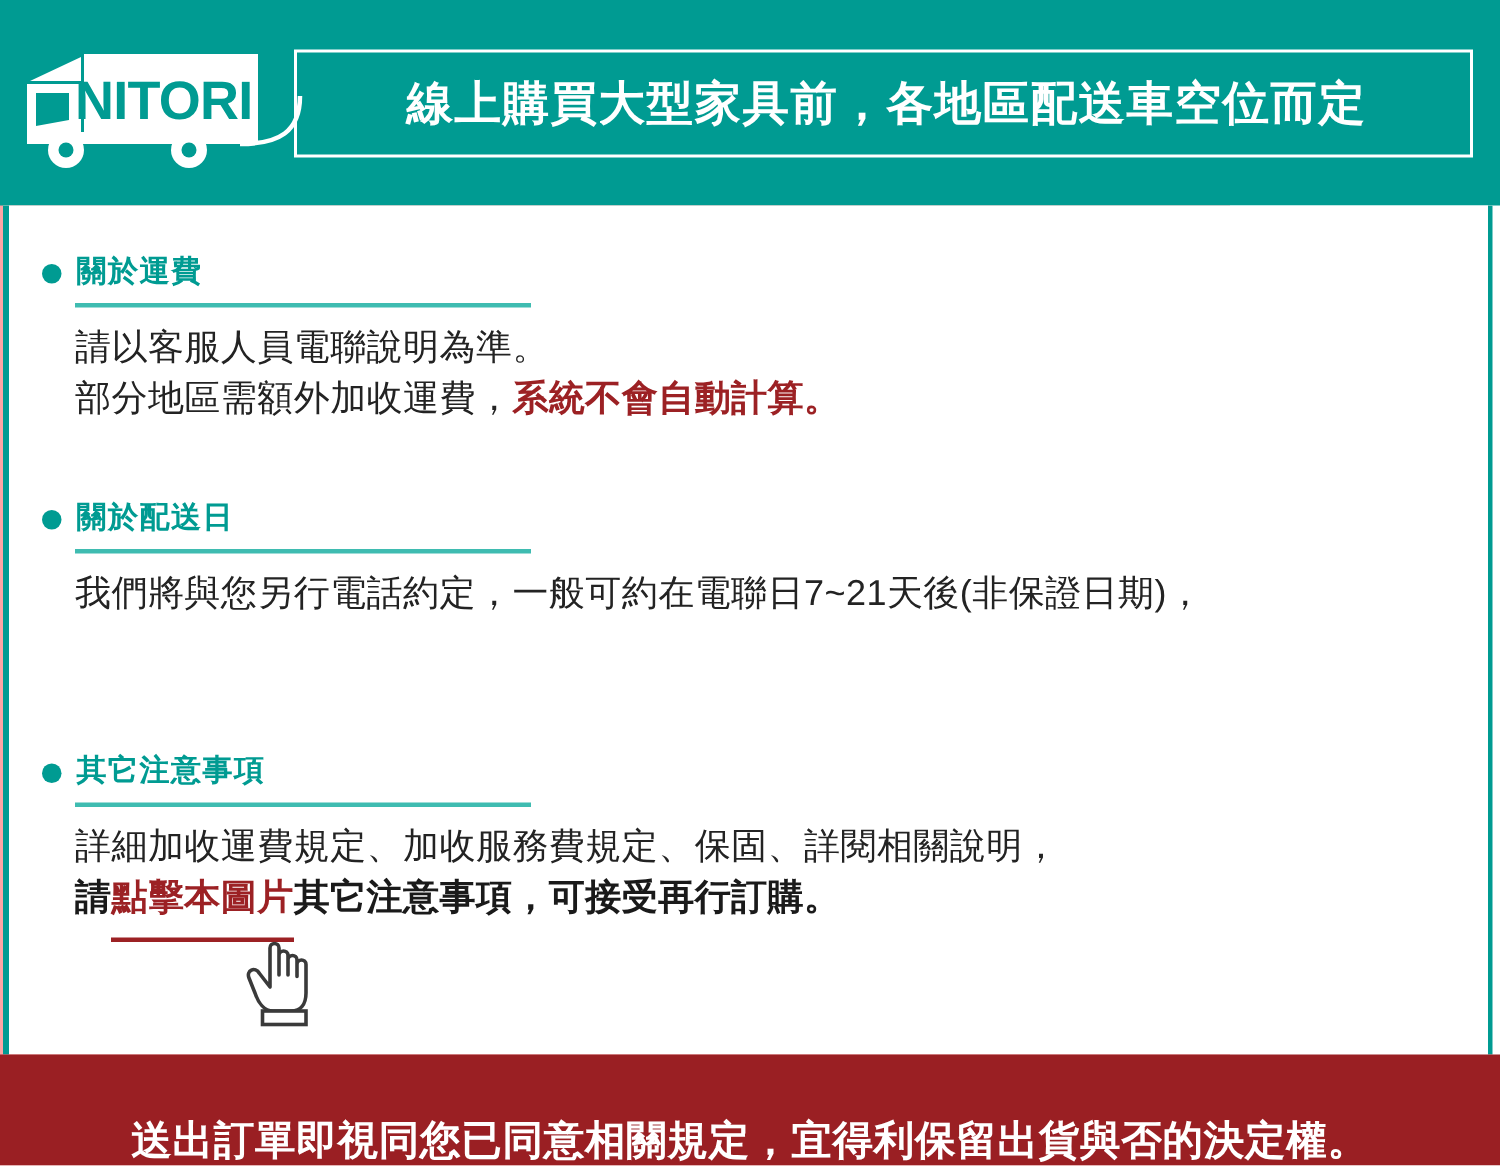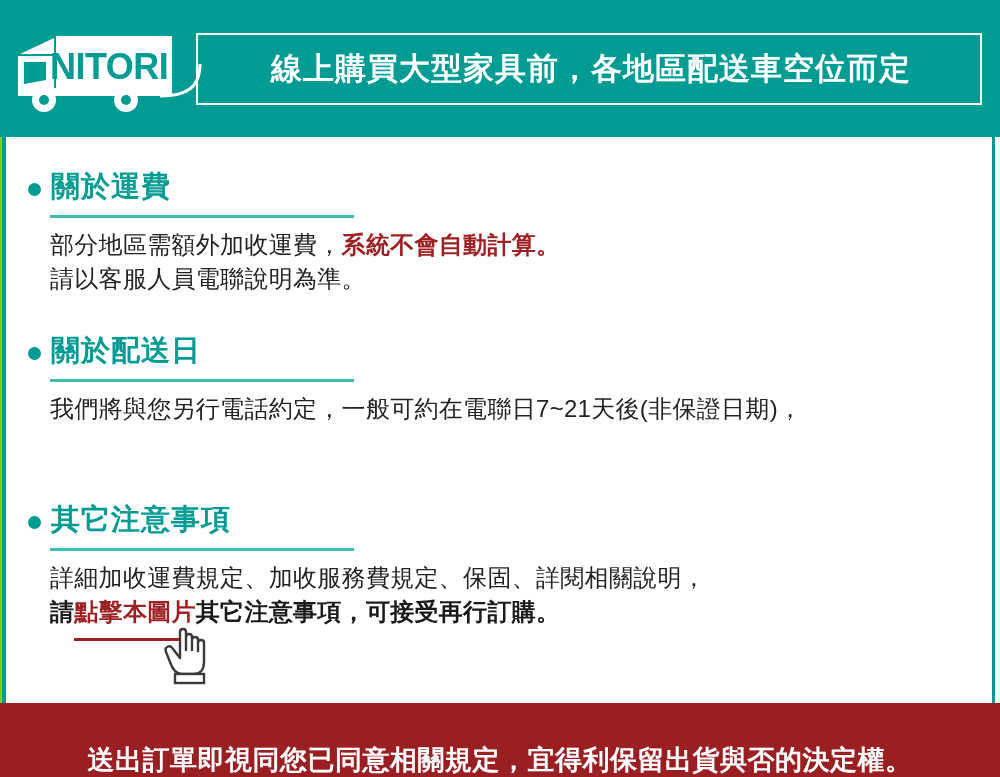--- a/index.html
+++ b/index.html
@@ -5,21 +5,21 @@
   * { box-sizing: border-box; margin: 0; padding: 0; }
   html, body {
     width: 1000px; height: 777px;
     font-family: "Liberation Sans", "DejaVu Sans", sans-serif;
     background: #ffffff;
     overflow: hidden;
   }
   #page {
     position: relative;
     width: 820px; height: 777px;
-    background: #84cc16;
+    background: #fca5a5;
   }
 
   
   .header {
     position: absolute;
     left: 0; top: 0;
     width: 1000px; height: 137px;
     background: #009b92;
   }
   .truck {
@@ -85,21 +85,21 @@
   }
   .bullet {
     width: 13px; height: 13px;
     border-radius: 50%;
     background: #009b92;
     flex: 0 0 auto;
     margin-top: 4px;
   }
   .sec-title {
     color: #009b92;
-    font-size: 29px;
+    font-size: 20px;
     font-weight: bold;
     letter-spacing: 1px;
     white-space: nowrap;
   }
   .rule {
     margin-left: 44px;
     margin-top: 8px;
     width: 304px; height: 3px;
     background: #3fbcb1;
   }
@@ -189,22 +189,22 @@
 
   <div class="panel">
 
     <div class="section sec1">
       <div class="sec-head">
         <span class="bullet"></span>
         <span class="sec-title">關於運費</span>
       </div>
       <div class="rule"></div>
       <div class="body-lines">
+        <span class="line"><span>請以客服人員電聯說明為準。</span></span>
         <span class="line"><span>部分地區需額外加收運費，</span><span class="hl">系統不會自動計算。</span></span>
-        <span class="line"><span>請以客服人員電聯說明為準。</span></span>
       </div>
     </div>
 
     <div class="section sec2">
       <div class="sec-head">
         <span class="bullet"></span>
         <span class="sec-title">關於配送日</span>
       </div>
       <div class="rule"></div>
       <div class="body-lines">

